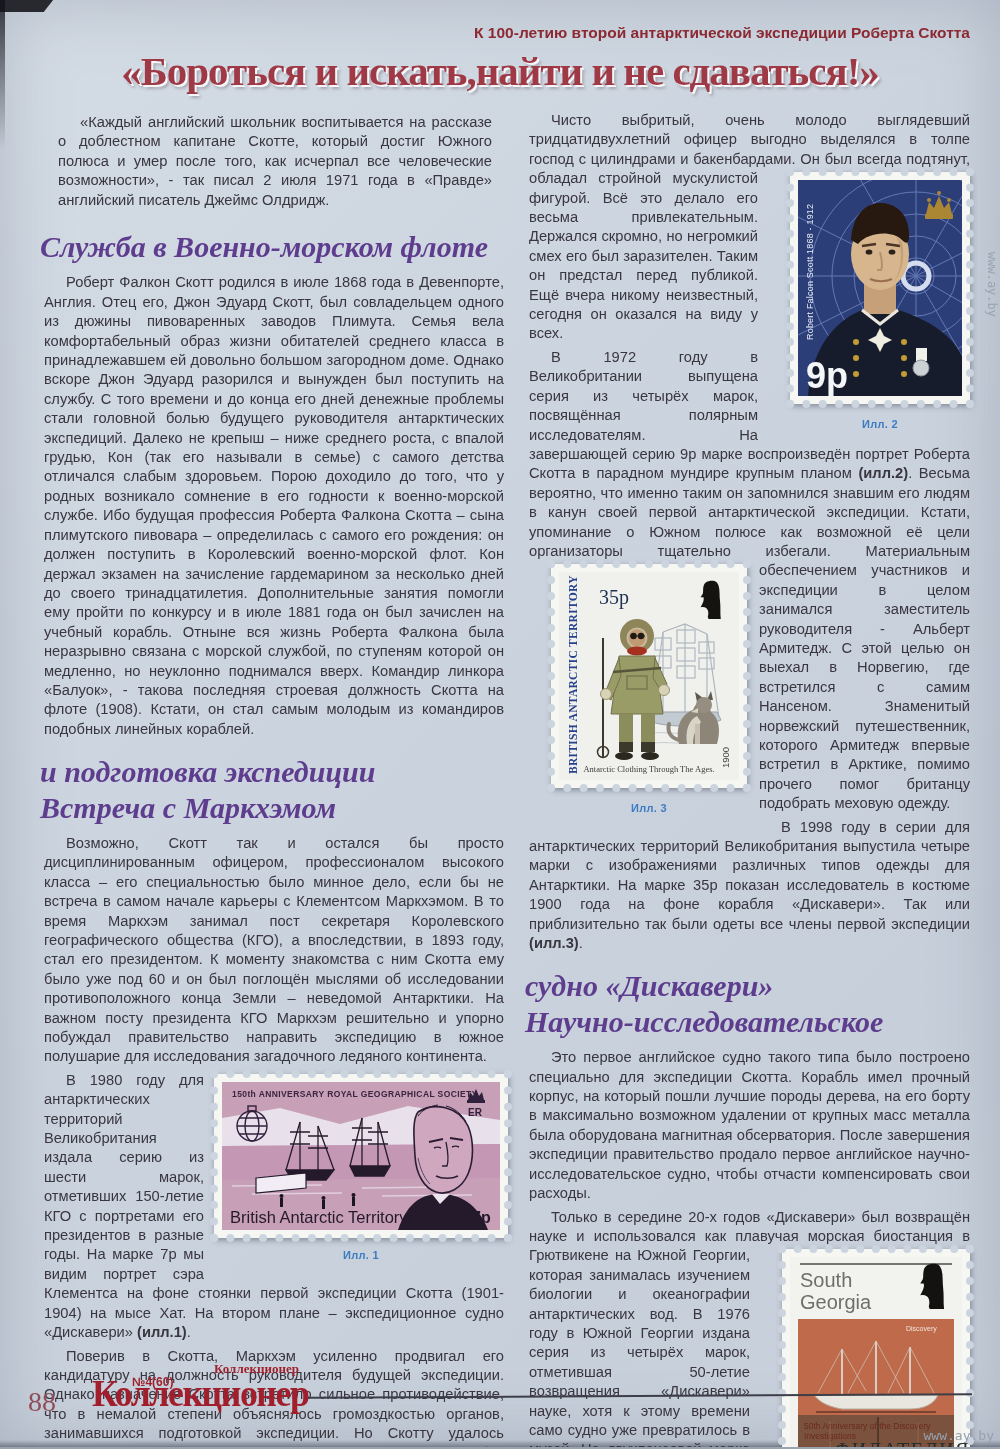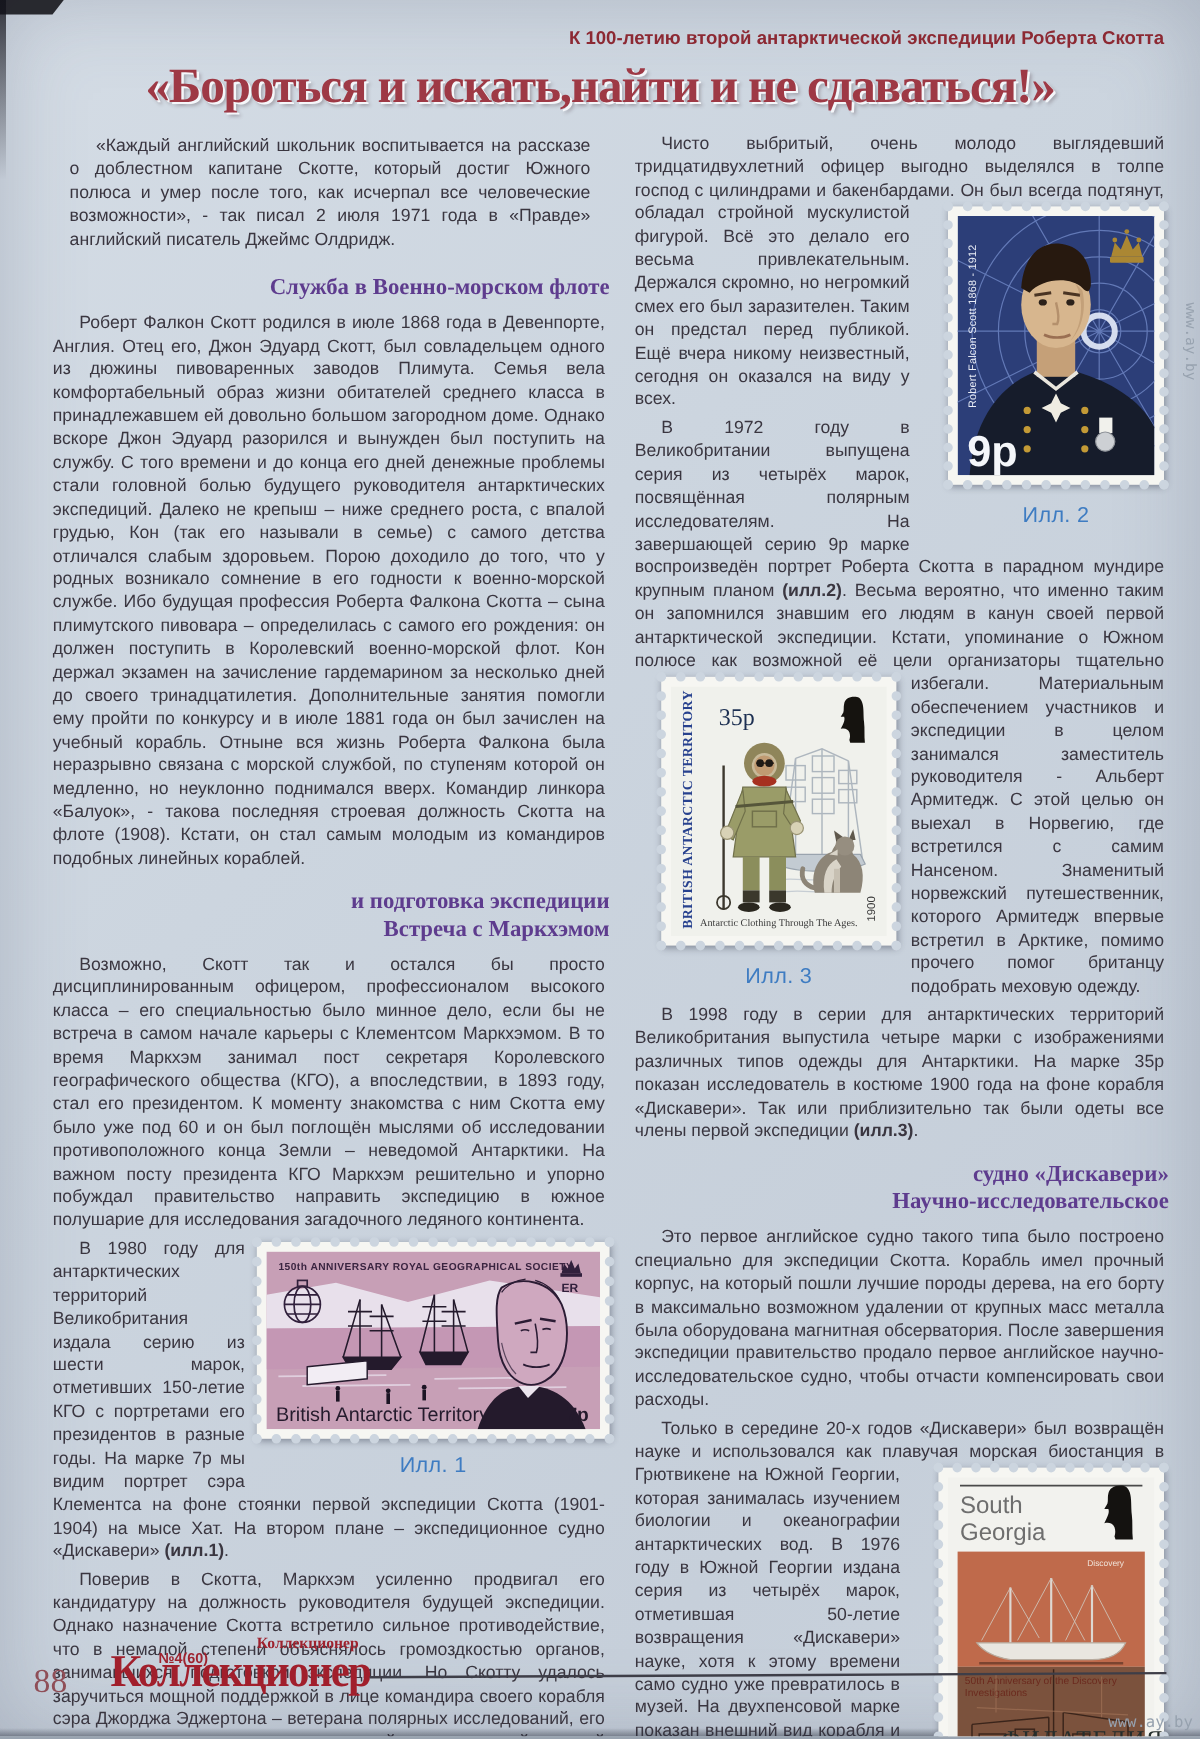--- a/index.html
+++ b/index.html
@@ -12,31 +12,31 @@
   .edge-b{position:absolute;left:0;right:0;bottom:0;height:7px;background:linear-gradient(0deg,rgba(40,45,60,.45),transparent);}
   .kicker{text-align:right;padding:24px 30px 0 0;font-weight:bold;font-size:15.5px;color:#8c2933;}
   .title{margin:5px 0 0;text-align:center;font-family:"Liberation Serif",serif;font-weight:bold;
          font-size:41px;color:#9e3945;letter-spacing:-1px;white-space:nowrap;
          text-shadow:2px 2px 0 rgba(248,250,253,.95),3.5px 3.5px 3px rgba(70,50,55,.3);}
   .columns{display:flex;gap:17px;padding:12px 26px 0 40px;}
   .col.left{width:468px;flex:none;}
   .col.right{flex:1;min-width:0;}
   p.body{font-size:14.7px;line-height:1.32;text-align:justify;margin:4px;text-indent:22px;color:#3a3640;}
   .intro{padding:2px 12px 4px 14px;}
-  h2.section{margin:15px 0 9px;font-family:"Liberation Serif",serif;font-weight:bold;font-size:19px;
-             color:#5e3c8e;text-align:right;line-height:1.18;}
+  h2.section{margin:15px 0 9px;font-family:"Liberation Serif",serif;font-weight:bold;font-size:30px;
+             color:#5e3c8e;text-align:left;line-height:1.18;font-style:italic;}
   h2.section .line{display:block;}
   .float{text-align:center;}
   .fr{float:right;margin:3px 0 6px 10px;}
   .fl{float:left;margin:3px 12px 6px 0;}
   .stamp{display:inline-block;background:#f6f6f2;padding:8px;position:relative;
          box-shadow:1px 2px 6px rgba(40,45,65,.45);}
   .stamp::after{content:"";position:absolute;inset:-4px;border:8px dotted #ccd5df;pointer-events:none;}
   .stamp svg{display:block;}
-  .caption{display:block;margin-top:7px;color:#3e7cc2;font-weight:normal;font-size:18px;letter-spacing:.3px;}
+  .caption{display:block;margin-top:7px;color:#3e7cc2;font-weight:bold;font-size:11px;letter-spacing:.3px;}
   .page-number{position:absolute;left:28px;top:1386px;font-family:"Liberation Serif",serif;font-size:28px;color:#8f4e57;text-align:center;}
   .mag-logo{position:absolute;left:92px;top:1360px;width:240px;height:70px;}
   .mag-logo .issue{position:absolute;left:40px;top:0;font-size:12px;font-weight:bold;color:#9e222e;margin-top:15px;}
   .mag-logo .city{position:absolute;left:122px;top:1px;font-family:"Liberation Serif",serif;font-size:13px;font-weight:bold;color:#9e222e;}
   .mag-logo .magname{position:absolute;left:0;top:11px;font-family:"Liberation Serif",serif;font-weight:bold;
                      font-size:38px;color:#a11f2c;letter-spacing:-1.5px;transform:scaleX(.94);transform-origin:left;}
   .footer-rule{position:absolute;left:308px;right:28px;top:1395px;height:2px;background:#3e3e48;transform:rotate(-.3deg);}
   .section-name{position:absolute;right:30px;top:1439px;font-family:"Liberation Serif",serif;font-weight:normal;
                 font-size:20px;letter-spacing:1.5px;color:#252e2c;}
   .credit{position:absolute;right:6px;top:1428px;font-size:13px;color:#96a1ae;font-family:"DejaVu Sans Mono",monospace;}

